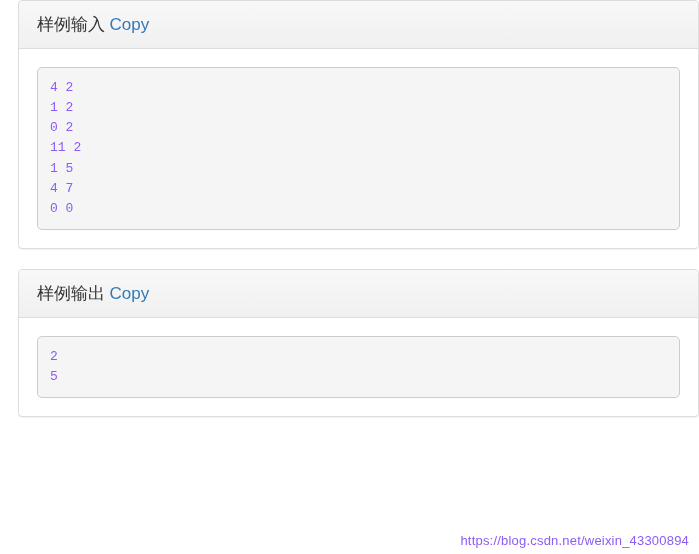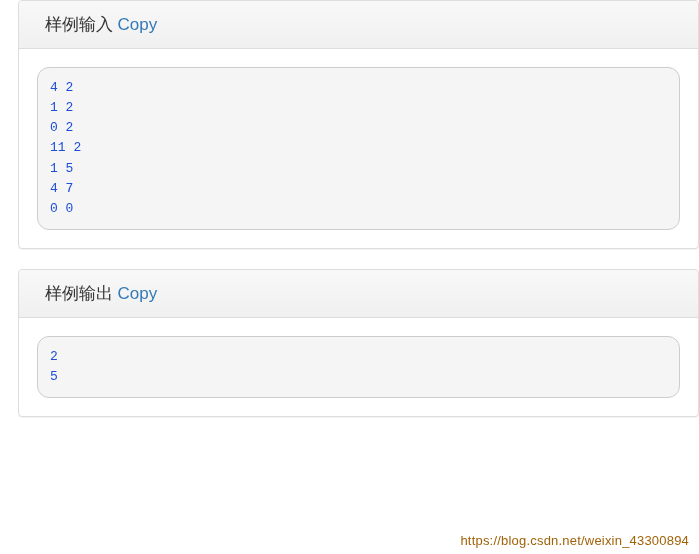--- a/index.html
+++ b/index.html
@@ -23,50 +23,49 @@
     background: linear-gradient(to bottom, #f8f8f8, #f0f0f0);
     border-bottom: 1px solid #ddd;
     padding: 12px 18px;
     border-radius: 4px 4px 0 0;
   }
   .panel-title {
     font-size: 17px;
     font-weight: 500;
     color: #333;
     display: inline;
-    margin-left: 8px;
   }
   .copy-link {
     color: #337ab7;
     font-size: 17px;
     font-weight: 400;
     cursor: pointer;
     text-decoration: none;
   }
   .panel-body {
     padding: 18px;
   }
   pre.code-block {
     background: #f5f5f5;
     border: 1px solid #ccc;
-    border-radius: 12px;
+    border-radius: 5px;
     padding: 10px 12px;
     font-family: Menlo, Monaco, Consolas, "Courier New", monospace;
     font-size: 13px;
     line-height: 1.55;
-    color: #1d4ed8;
+    color: #8b5cf6;
     white-space: pre;
     overflow: auto;
   }
   .watermark {
     position: absolute;
     right: 10px;
     bottom: 6px;
     font-size: 13px;
-    color: #a16207;
+    color: #8b5cf6;
     pointer-events: none;
     user-select: none;
     font-family: Arial, sans-serif;
     letter-spacing: 0.2px;
   }
 </style>
 </head>
 <body>
 
 <div class="panel">

